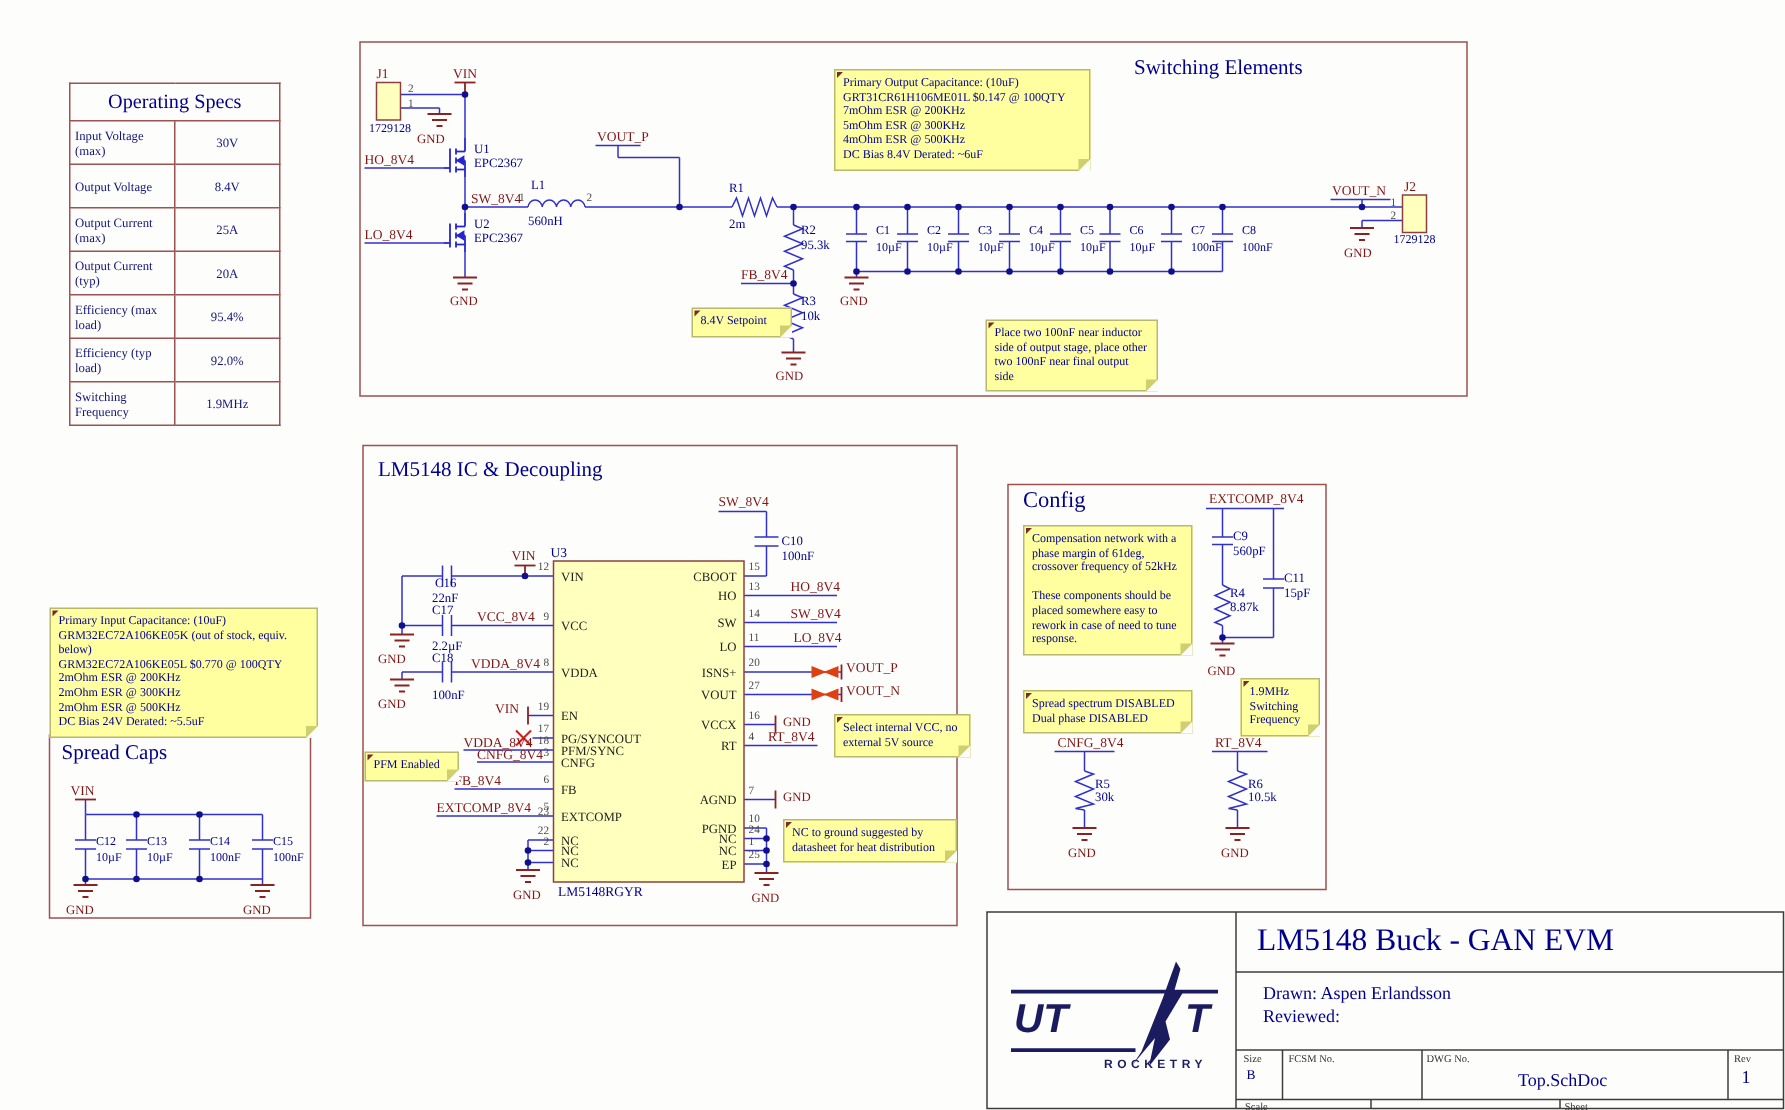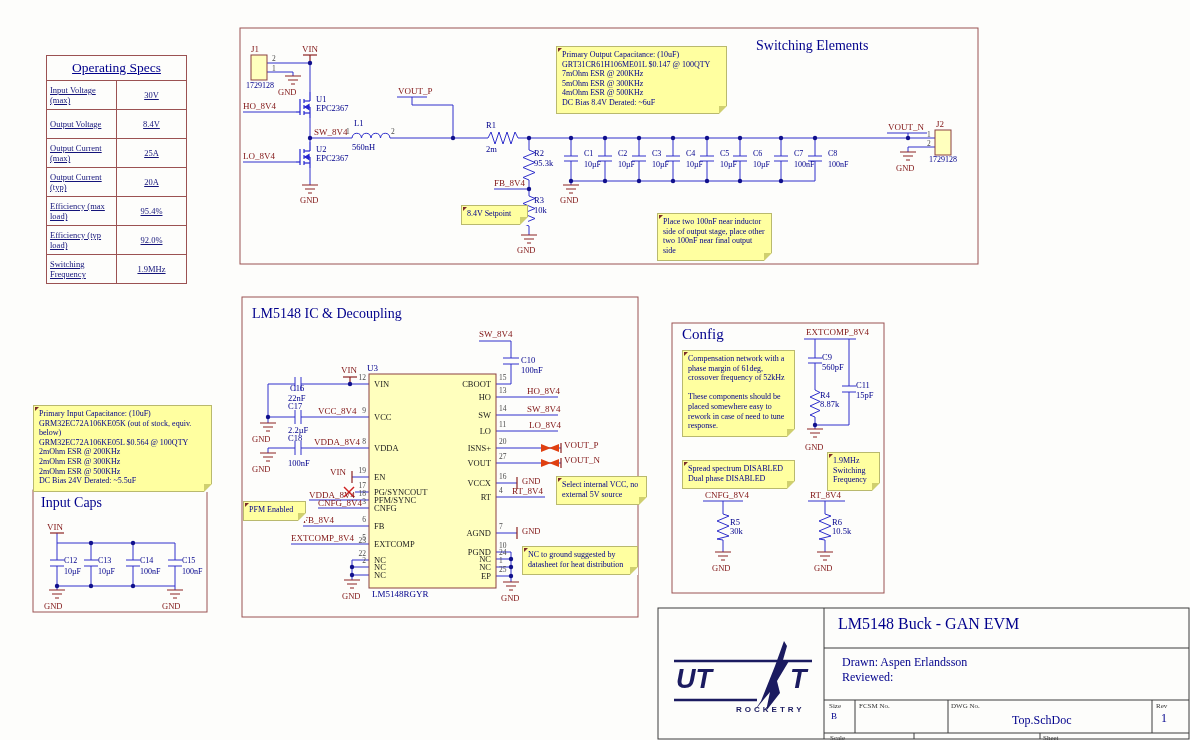--- a/index.html
+++ b/index.html
@@ -16,21 +16,21 @@
   .ra{text-align:right}
   .note{position:absolute;background:#FFFFA0;border:1px solid #b9b96e;color:#00008C;
         font-size:8px;line-height:9.6px;padding:3px 4px 5px 5px;white-space:pre-line;
         font-family:"Liberation Serif",serif;}
   .note::before{content:"";position:absolute;left:1px;top:1px;
         border-left:4px solid #7a2a2a;border-bottom:4px solid transparent;}
   .note::after{content:"";position:absolute;right:-1px;bottom:-1px;width:0;height:0;
         border-top:8px solid #cfcf6f;border-right:8px solid #fdfdfb;}
   table.specs{position:absolute;left:46px;top:55px;width:141px;border-collapse:collapse;
         table-layout:fixed;}
-  table.specs td{border:1px solid #9B5252;color:#14147A;font-family:"Liberation Serif",serif;text-decoration:underline;}
+  table.specs td{border:1px solid #9B5252;color:#14147A;font-family:"Liberation Serif",serif;}
   table.specs td.h{font-size:13.5px;text-align:center;height:22px;color:#00008C;}
   table.specs td.l{font-size:8.5px;padding-left:3px;height:26px;width:79px;}
   table.specs td.v{font-size:8.5px;text-align:center;width:62px;}
   .tb{position:absolute;color:#333;font-family:"Liberation Serif",serif;white-space:nowrap;}
   .logo-txt{position:absolute;color:#1B1B60;font-family:"Liberation Sans",sans-serif;
         font-weight:bold;font-style:italic;font-size:27px;}
 </style>
 </head>
 <body>
 
@@ -393,21 +393,21 @@
   <tr>
           <td class="l">Switching Frequency</td>
           <td class="v">1.9MHz</td>
         </tr>
 </tbody>
     </table>
 
 <span class="t navy s14" style="left:756px;top:39px">Switching Elements</span>
 <span class="t navy s14" style="left:252px;top:307px">LM5148 IC &amp; Decoupling</span>
 <span class="t navy s15" style="left:682px;top:327px">Config</span>
-<span class="t navy s14" style="left:41px;top:496px">Input Caps</span>
+<span class="t navy s14" style="left:41px;top:496px">Spread Caps</span>
 
 <span class="t red s9" style="left:251px;top:45px">J1</span>
 <span class="t navy s8" style="left:246px;top:82px">1729128</span>
 <span class="t pn" style="left:272px;top:55px">2</span>
 <span class="t pn" style="left:272px;top:65px">1</span>
 <span class="t red s9" style="left:302px;top:45px">VIN</span>
 <span class="t red s85" style="left:278px;top:88px">GND</span>
 <span class="t navy s85" style="left:316px;top:95px">U1</span>
 <span class="t navy s85" style="left:316px;top:104px">EPC2367</span>
 <span class="t red s9" style="left:243px;top:102px">HO_8V4</span>
@@ -573,21 +573,21 @@
 7mOhm ESR @ 200KHz
 5mOhm ESR @ 300KHz
 4mOhm ESR @ 500KHz
 DC Bias 8.4V Derated: ~6uF</div>
 <div class="note" style="left:461px;top:205px;width:56px">8.4V Setpoint</div>
 <div class="note" style="left:657px;top:213px;width:104px">Place two 100nF near inductor
 side of output stage, place other
 two 100nF near final output side</div>
 <div class="note" style="left:33px;top:405px;width:168px">Primary Input Capacitance: (10uF)
 GRM32EC72A106KE05K (out of stock, equiv. below)
-GRM32EC72A106KE05L $0.564 @ 100QTY
+GRM32EC72A106KE05L $0.770 @ 100QTY
 2mOhm ESR @ 200KHz
 2mOhm ESR @ 300KHz
 2mOhm ESR @ 500KHz
 DC Bias 24V Derated: ~5.5uF</div>
 <div class="note" style="left:243px;top:501px;width:52px">PFM Enabled</div>
 <div class="note" style="left:556px;top:476px;width:80px">Select internal VCC, no
 external 5V source</div>
 <div class="note" style="left:522px;top:546px;width:105px">NC to ground suggested by
 datasheet for heat distribution</div>
 <div class="note" style="left:682px;top:350px;width:102px">Compensation network with a
@@ -597,21 +597,21 @@
 These components should be
 placed somewhere easy to
 rework in case of need to tune
 response.</div>
 <div class="note" style="left:682px;top:460px;width:102px">Spread spectrum DISABLED
 Dual phase DISABLED</div>
 <div class="note" style="left:827px;top:452px;width:42px">1.9MHz
 Switching
 Frequency</div>
 
-<span class="t navy" style="left:838px;top:616px;font-size:16px">LM5148 Buck - GAN EVM</span>
+<span class="t navy" style="left:838px;top:616px;font-size:21px">LM5148 Buck - GAN EVM</span>
 <span class="t navy" style="left:842px;top:656px;font-size:12px">Drawn: Aspen Erlandsson</span>
 <span class="t navy" style="left:842px;top:671px;font-size:12px">Reviewed:</span>
 <span class="tb" style="left:829px;top:702px;font-size:7px">Size</span>
 <span class="t navy" style="left:831px;top:712px;font-size:9px">B</span>
 <span class="tb" style="left:859px;top:702px;font-size:7px">FCSM No.</span>
 <span class="tb" style="left:951px;top:702px;font-size:7px">DWG No.</span>
 <span class="t navy" style="left:1012px;top:714px;font-size:12px">Top.SchDoc</span>
 <span class="tb" style="left:1156px;top:702px;font-size:7px">Rev</span>
 <span class="t navy" style="left:1161px;top:712px;font-size:12px">1</span>
 <span class="tb" style="left:830px;top:734px;font-size:7px">Scale</span>

